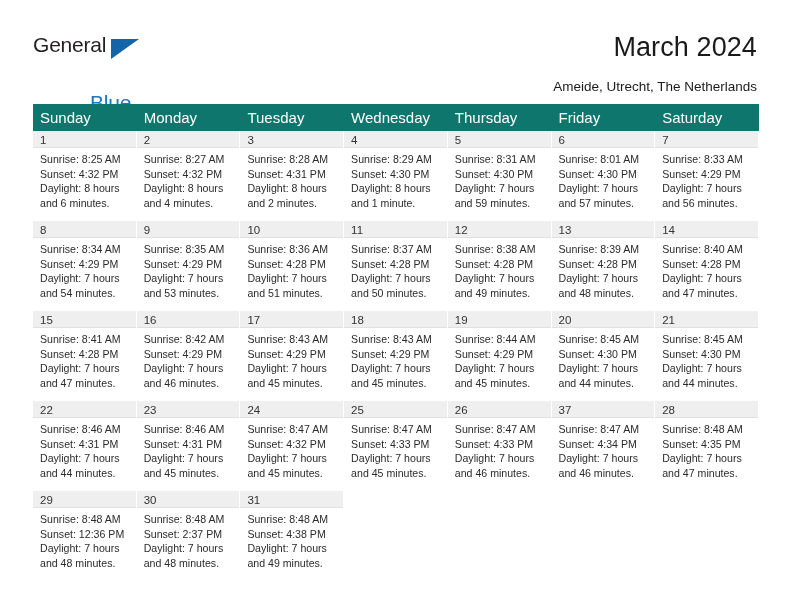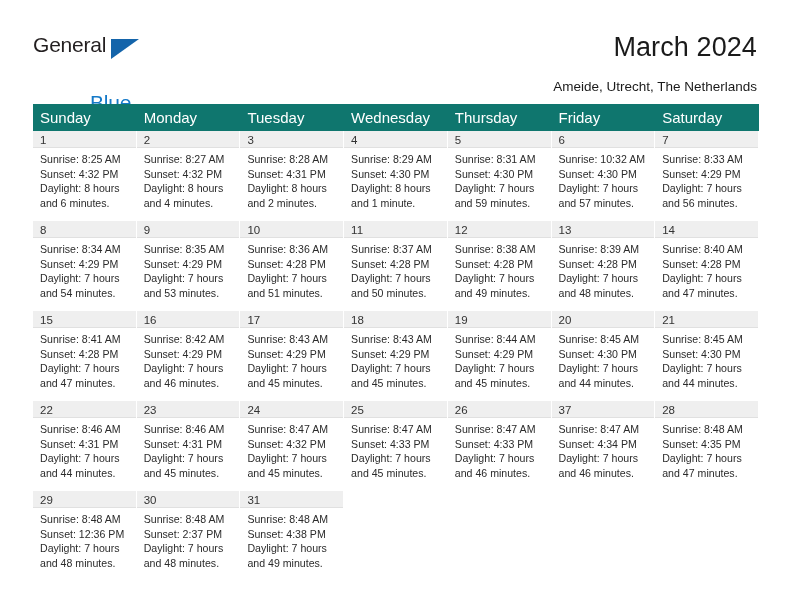--- a/index.html
+++ b/index.html
@@ -249,21 +249,21 @@
               <div class="daylight-wrap">Daylight: 7 hours and 59 minutes.</div>
             </div>
           </div>
         </td>
         <td>
           <div class="daycell">
             <div class="daynum-bar">
               <span class="daynum">6</span>
             </div>
             <div class="details">
-              <div>Sunrise: 10:32 AM</div>
+              <div>Sunrise: 8:01 AM</div>
               <div>Sunset: 4:30 PM</div>
               <div class="daylight-wrap">Daylight: 7 hours and 57 minutes.</div>
             </div>
           </div>
         </td>
         <td>
           <div class="daycell">
             <div class="daynum-bar">
               <span class="daynum">7</span>
             </div>

